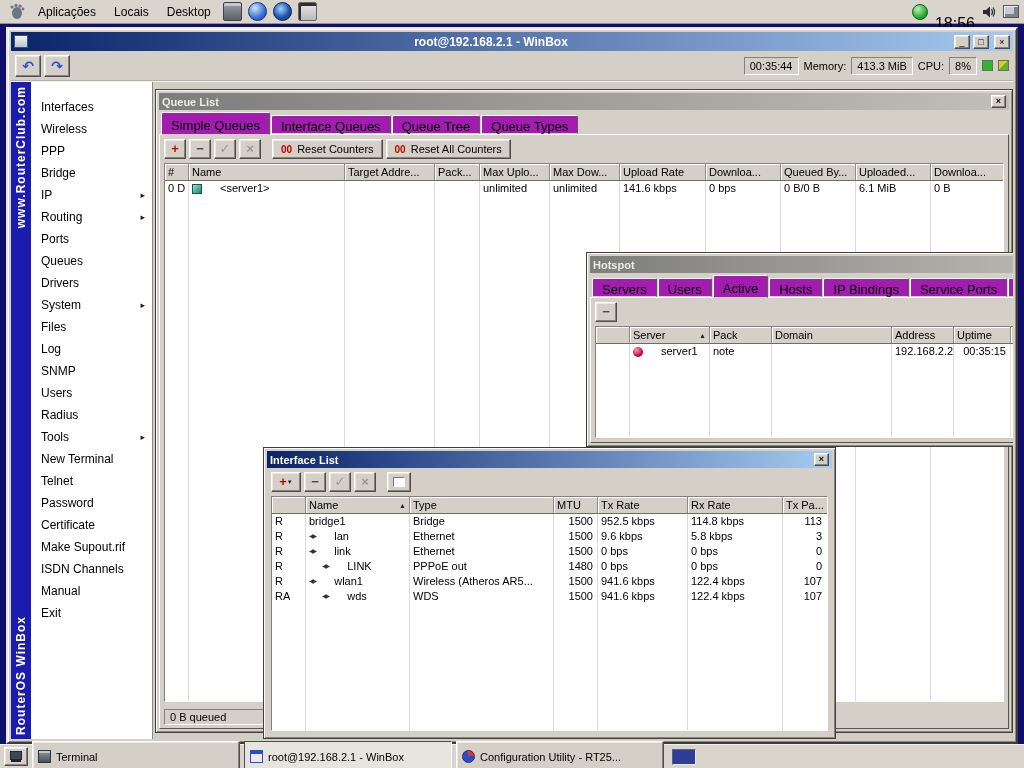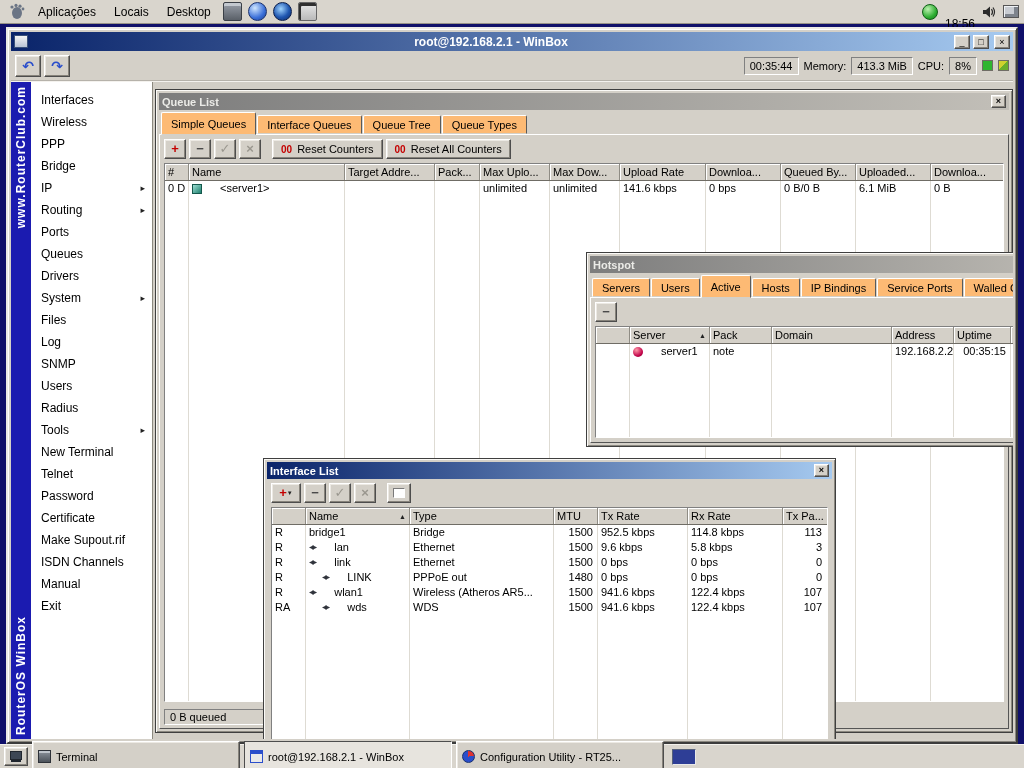--- a/index.html
+++ b/index.html
@@ -14,21 +14,21 @@
   
   .top-panel { position:absolute; top:0; left:0; right:0; height:24px; background:#d9d5cd; border-bottom:1px solid #979287; display:flex; align-items:center; gap:2px; padding:0 5px; }
   .panel-menu { padding:3px 8px; font-size:12px; cursor:default; }
   .launcher { width:19px; height:19px; display:inline-block; margin:0 2px; }
   .ico-term  { background:linear-gradient(#9aa0aa,#5a6068); border:1px solid #3a3f46; border-radius:2px; box-shadow: inset 0 3px 0 #c3c8cf; }
   .ico-web   { background:radial-gradient(circle at 35% 30%, #cfe6ff, #3a6fd8 60%, #1c3e8e); border-radius:50%; border:1px solid #1a3270; }
   .ico-globe { background:radial-gradient(circle at 40% 35%, #9fd4ff, #1f56b0 55%, #0c2a66); border-radius:50%; border:1px solid #0a1e4c; }
   .ico-cons  { background:linear-gradient(#e8e8e8,#b9b9b9); border:1px solid #666; box-shadow: inset 2px 3px 0 #2f2f2f; border-radius:2px; }
   .panel-right { margin-left:auto; display:flex; align-items:center; gap:7px; }
   .ico-update { width:16px; height:16px; border-radius:50%; background:radial-gradient(circle at 35% 30%, #bdf2b0, #2fae33 60%, #157a1c); border:1px solid #0e5e14; }
-  .clock { font-size:12px;margin-top:24px; }
+  .clock { font-size:16px;margin-top:24px; }
   .ico-display { width:16px; height:13px; background:#c8ccd2; border:1px solid #555; box-shadow: inset 1px 1px 0 #eef1f4, inset -4px -3px 0 #7d838c; }
 
   
   .winbox { position:absolute; left:6px; top:27px; width:1012px; height:717px; background:#d4d0c8;
             border:2px solid; border-color:#eceae5 #3c3c3c #3c3c3c #eceae5;
             box-shadow: inset 1px 1px 0 #ffffff, inset -1px -1px 0 #8a877f;
             padding:3px; display:flex; flex-direction:column; }
   .titlebar { height:19px; flex:0 0 19px; display:flex; align-items:center; padding:0 3px; gap:3px;
               background:linear-gradient(90deg,#0a246a,#a6caf0); }
   .titlebar .title { flex:1; text-align:center; color:#fff; font-weight:bold; font-size:12px; white-space:nowrap; overflow:hidden; }
@@ -44,36 +44,36 @@
   .led.green { background:#2fb52f; }
   .led.yellow { background:linear-gradient(135deg,#cfd12e 50%,#6aae2c 50%); }
 
   .wb-main { flex:1; display:flex; min-height:0; border-top:1px solid #f4f2ee; }
 
   
   .brand { width:20px; flex:0 0 20px; background:#1b1bb0; display:flex; flex-direction:column; justify-content:space-between; align-items:center; padding:4px 0; overflow:hidden; }
   .brand span { writing-mode:vertical-rl; transform:rotate(180deg); color:#fff; font-weight:bold; font-size:12px; white-space:nowrap; letter-spacing:1px; }
 
   
-  .sidebar { width:122px; flex:0 0 122px; background:#ffffff; border-right:1px solid #8c897f; padding-top:7px; overflow:hidden; }
+  .sidebar { width:122px; flex:0 0 122px; background:#ffffff; border-right:1px solid #8c897f; padding-top:14px; overflow:hidden; }
   .side-item { height:22px; display:flex; align-items:center; padding-left:10px; font-size:12px; cursor:default; }
   .side-item .arrow { margin-left:auto; margin-right:7px; font-size:9px; color:#222; }
 
   
   .mdi { flex:1; position:relative; overflow:hidden; background:#d2cec6; }
   .mwin { position:absolute; background:#d4d0c8; border:1px solid #3f3f3f;
           box-shadow: inset 1px 1px 0 #fbfaf7, inset -1px -1px 0 #8a877f;
           padding:3px; display:flex; flex-direction:column; }
   .mtitle { height:17px; flex:0 0 17px; display:flex; align-items:center; padding:0 3px; font-weight:bold; font-size:11px; }
   .mtitle.active   { background:linear-gradient(90deg,#0a246a,#a6caf0); color:#fff; }
   .mtitle.inactive { background:linear-gradient(90deg,#7d7d7d,#c2bfb8); color:#ebebe7; }
   .mclose { margin-left:auto; width:15px; height:13px; font-size:9px; line-height:11px; text-align:center; color:#000; }
 
   .tabs { display:flex; align-items:flex-end; height:24px; flex:0 0 24px; padding-left:2px; position:relative; z-index:2; }
-  .tab { height:19px; padding:3px 9px 0; margin-right:1px; background:#fdba74; font-size:11px; white-space:nowrap;
+  .tab { height:19px; padding:3px 9px 0; margin-right:1px; background:#a21caf; font-size:13px; white-space:nowrap;
          border:1px solid; border-color:#ffffff #5a5a5a #d4d0c8 #ffffff; border-top-left-radius:2px; border-top-right-radius:2px; }
   .tab.active { height:23px; padding-top:5px; margin-bottom:-1px; position:relative; z-index:3; }
 
   .tab-panel { flex:1; min-height:0; display:flex; flex-direction:column; position:relative; z-index:1;
                border:1px solid; border-color:#ffffff #555555 #555555 #ffffff; }
   .list-toolbar { display:flex; align-items:center; gap:3px; padding:4px; flex:0 0 28px; }
   .sq-btn { width:22px; height:20px; font-size:13px; line-height:18px; text-align:center; font-weight:bold; }
   .sq-btn.wide { width:30px; }
   .glyph-plus { color:#c40000; }
   .glyph-minus { color:#4a4a4a; }
@@ -395,21 +395,21 @@
                   <span class="cell"></span>
                   <span class="cell">192.168.2.2</span>
                   <span class="cell r">00:35:15</span>
                   <span class="cell"></span>
                 </div>
               </div>
             </div>
           </div>
         </div>
 
-        <div class="mwin" style="left:110px; top:376px; width:573px; height:292px; z-index:3;">
+        <div class="mwin" style="left:110px; top:365px; width:573px; height:292px; z-index:3;">
           <div class="mtitle active">
             <span>Interface List</span>
             <span class="mclose raised">×</span>
           </div>
           <div class="list-toolbar">
             <span class="sq-btn raised wide"><span class="glyph-plus">+</span><span class="dd-arrow">▼</span></span>
             <span class="sq-btn raised glyph-minus">−</span>
             <span class="sq-btn raised glyph-gray">✓</span>
             <span class="sq-btn raised glyph-gray">×</span>
             <span class="comment-btn raised">

